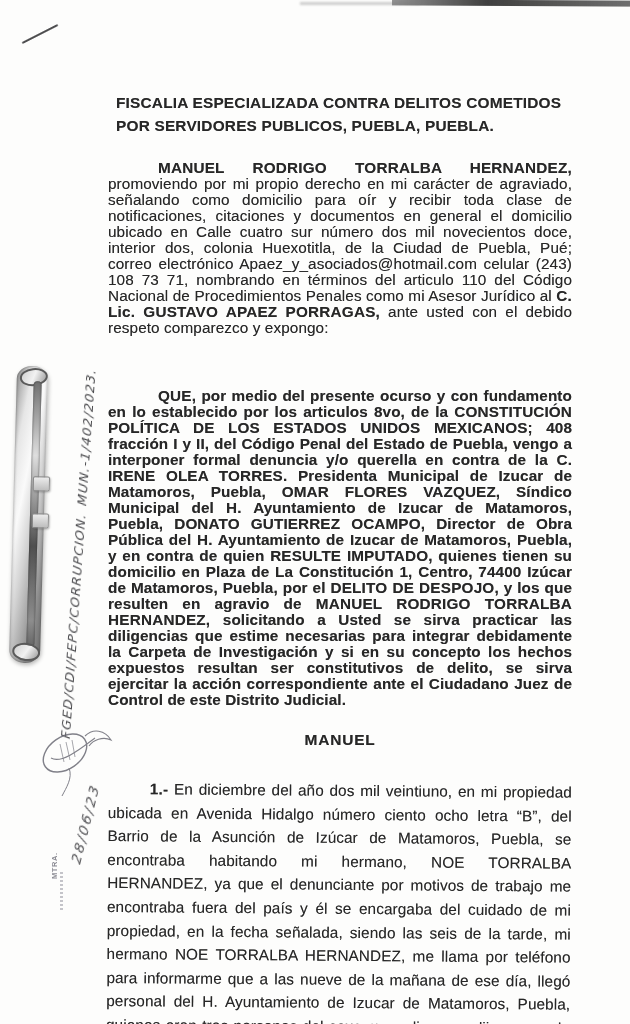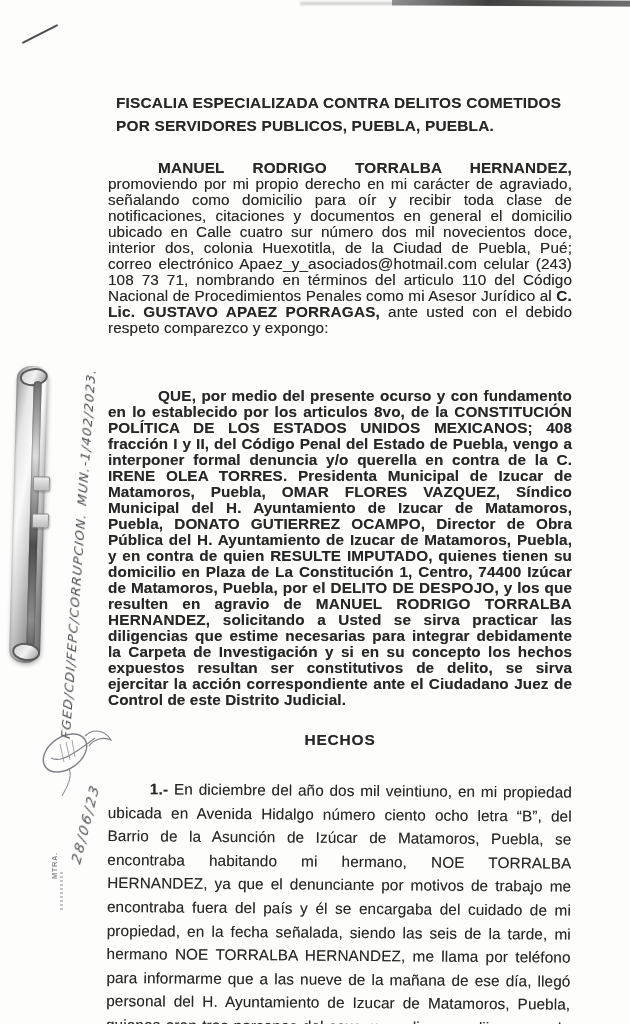--- a/index.html
+++ b/index.html
@@ -156,18 +156,18 @@
 
   <div class="date-note">28/06/23</div>
 
   <div class="textblock">
     <h1 class="doc-header">FISCALIA ESPECIALIZADA CONTRA DELITOS COMETIDOS POR SERVIDORES PUBLICOS, PUEBLA, PUEBLA.</h1>
 
     <p class="para p-intro"><b>MANUEL RODRIGO TORRALBA HERNANDEZ,</b><span> promoviendo por mi propio derecho en mi carácter de agraviado, señalando como domicilio para oír y recibir toda clase de notificaciones, citaciones y documentos en general el domicilio ubicado en Calle cuatro sur número dos mil novecientos doce, interior dos, colonia Huexotitla, de la Ciudad de Puebla, Pué; correo electrónico Apaez_y_asociados@hotmail.com celular (243) 108 73 71, nombrando en términos del articulo 110 del Código Nacional de Procedimientos Penales como mi Asesor Jurídico al </span><b>C. Lic. GUSTAVO APAEZ PORRAGAS,</b><span> ante usted con el debido respeto comparezco y expongo:</span></p>
 
     <p class="para p-denuncia"><b>QUE</b><span>, por medio del presente ocurso y con fundamento en lo establecido por los articulos 8vo, de la CONSTITUCIÓN POLÍTICA DE LOS ESTADOS UNIDOS MEXICANOS; 408 fracción I y II, del Código Penal del Estado de Puebla, vengo a interponer formal denuncia y/o querella en contra de la C. IRENE OLEA TORRES. Presidenta Municipal de Izucar de Matamoros, Puebla, OMAR FLORES VAZQUEZ, Síndico Municipal del H. Ayuntamiento de Izucar de Matamoros, Puebla, DONATO GUTIERREZ OCAMPO, Director de Obra Pública del H. Ayuntamiento de Izucar de Matamoros, Puebla, y en contra de quien RESULTE IMPUTADO, quienes tienen su domicilio en Plaza de La Constitución 1, Centro, 74400 Izúcar de Matamoros, Puebla, por el </span><b>DELITO DE DESPOJO</b><span>, y los que resulten en agravio de </span><b>MANUEL RODRIGO TORRALBA HERNANDEZ,</b><span> solicitando a Usted se sirva practicar las diligencias que estime necesarias para integrar debidamente la Carpeta de Investigación y si en su concepto los hechos expuestos resultan ser constitutivos de delito, se sirva ejercitar la acción correspondiente ante el Ciudadano Juez de Control de este Distrito Judicial.</span></p>
 
-    <h2 class="section-heading">HECHOS</h2>
+    <h2 class="section-heading">MANUEL</h2>
 
     <p class="para p-hecho"><b>1.-</b><span> En diciembre del año dos mil veintiuno, en mi propiedad ubicada en Avenida Hidalgo número ciento ocho letra “B”, del Barrio de la Asunción de Izúcar de Matamoros, Puebla, se encontraba habitando mi hermano, NOE TORRALBA HERNANDEZ, ya que el denunciante por motivos de trabajo me encontraba fuera del país y él se encargaba del cuidado de mi propiedad, en la fecha señalada, siendo las seis de la tarde, mi hermano NOE TORRALBA HERNANDEZ, me llama por teléfono para informarme que a las nueve de la mañana de ese día, llegó personal del H. Ayuntamiento de Izucar de Matamoros, Puebla, quienes eran tres personas del sexo masculino que dijeron ser de los servicios públicos municipales, mencionándole a</span></p>
   </div>
 
 </div>
 
 </body></html>

